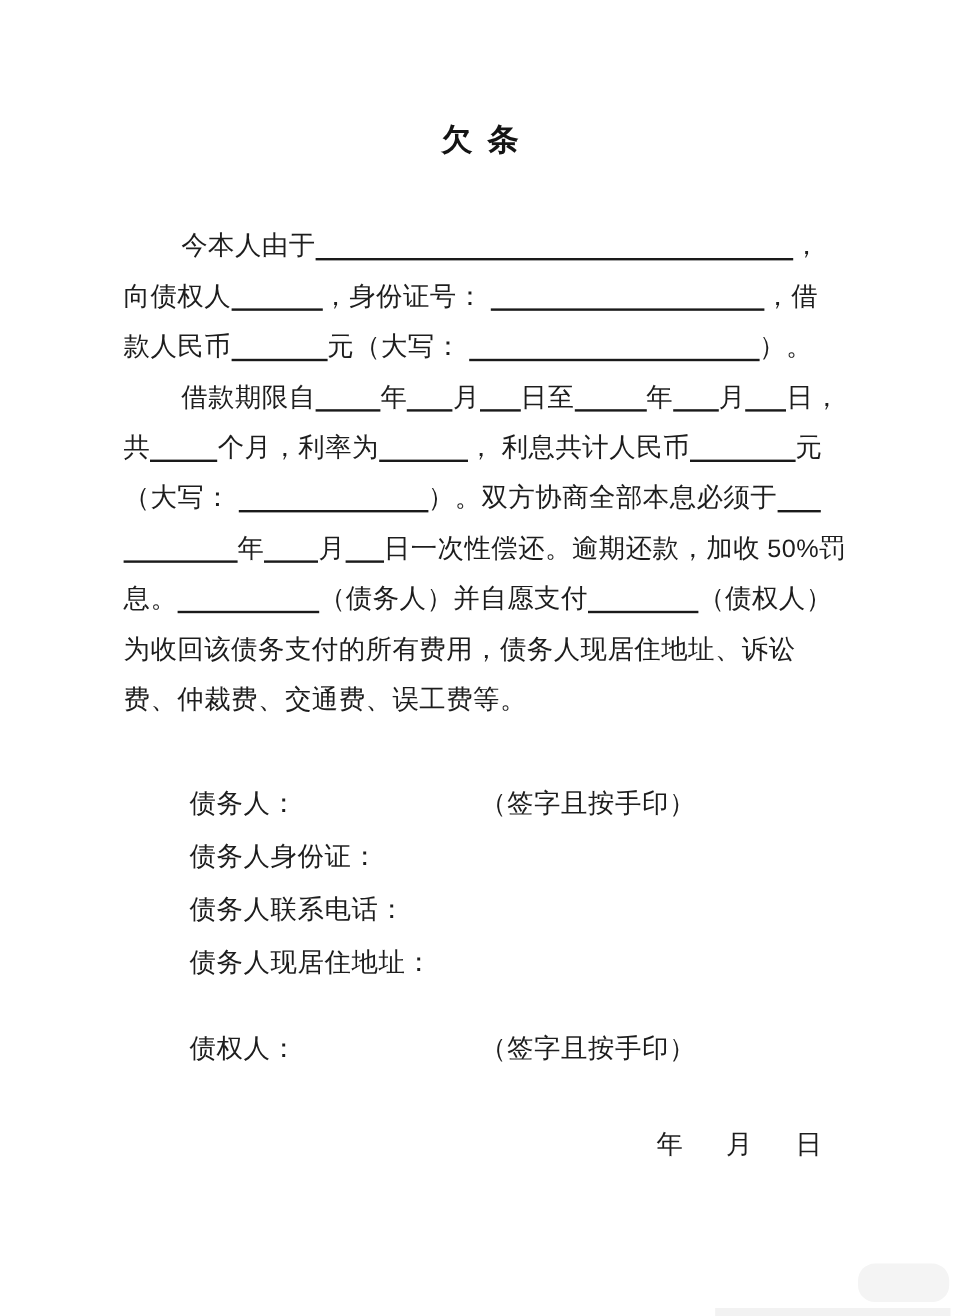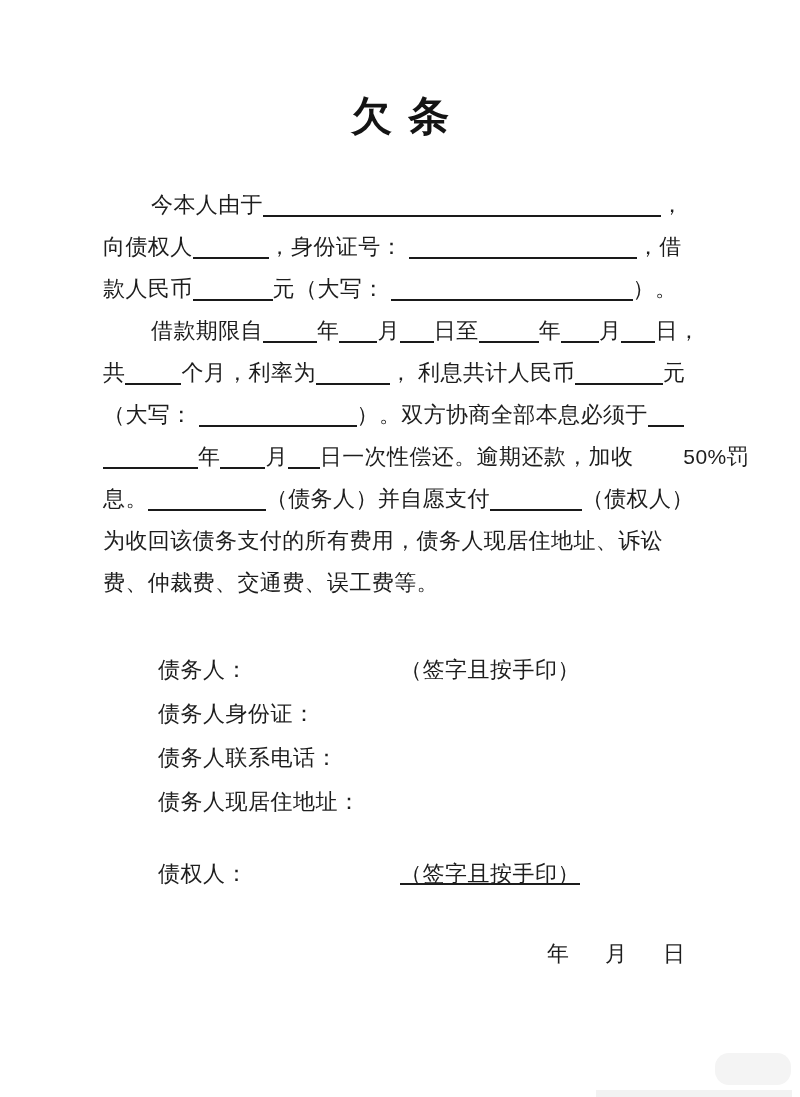--- a/index.html
+++ b/index.html
@@ -14,21 +14,21 @@
     position: relative;
     width: 800px; height: 1097px;
     background: #ffffff;
     box-sizing: border-box;
     padding: 95px 100px 0 103px;
     overflow: hidden;
   }
   .title {
     margin: 0;
     text-align: center;
-    font-size: 41px;
+    font-size: 26px;
     font-weight: bold;
     letter-spacing: 3px;
     line-height: 43px;
     color: #141414;
   }
   .body-lines { margin-top: 46px; font-size: 22px; }
   .line {
     height: 42px; line-height: 42px;
     white-space: nowrap;
     letter-spacing: 0.4px;
@@ -36,26 +36,25 @@
   .line.indent { padding-left: 48px; }
   .blank {
     display: inline-block;
     height: 24px;
     border-bottom: 2px solid #1a1a1a;
     vertical-align: -5px;
   }
   .sans {
     font-family: "Liberation Sans", "DejaVu Sans", sans-serif;
     font-size: 21px;
-    margin-left: 44px;
   }
   .sign-block { margin-top: 44px; padding-left: 55px; font-size: 22px; }
   .sign-row { height: 44px; line-height: 44px; letter-spacing: 0.5px; }
   .sign-label { display: inline-block; min-width: 242px; }
-  .creditor-row { margin-top: 28px; text-decoration: underline; }
+  .creditor-row { margin-top: 28px; }
   .date-line {
     margin-top: 36px;
     height: 44px; line-height: 44px;
     font-size: 22px;
     display: flex;
     justify-content: flex-end;
     gap: 36px;
     padding-right: 15px;
   }
   .scan-blob {

